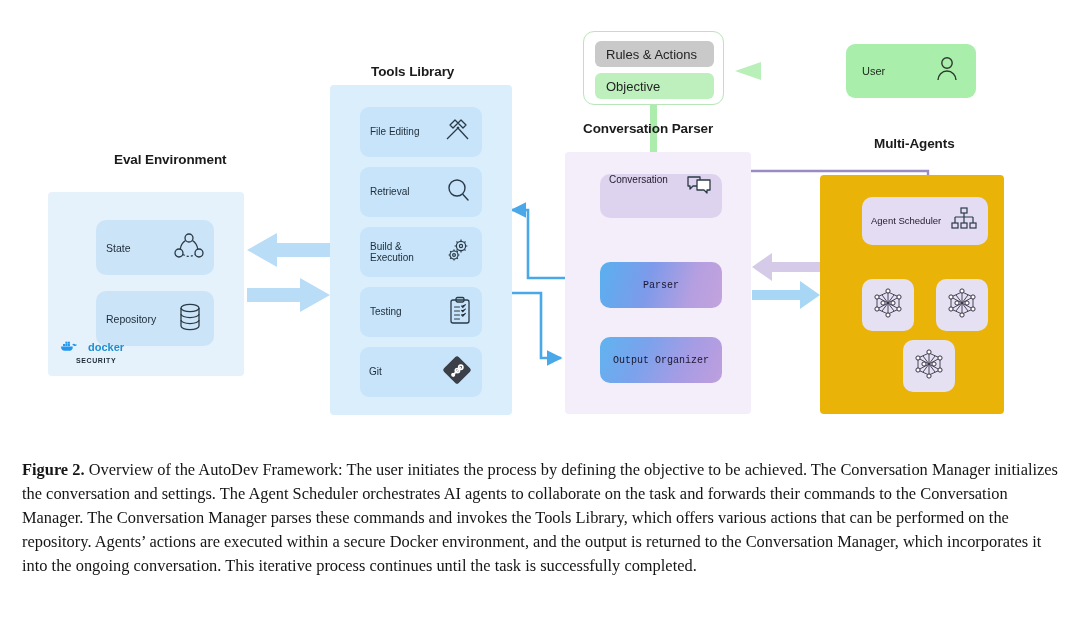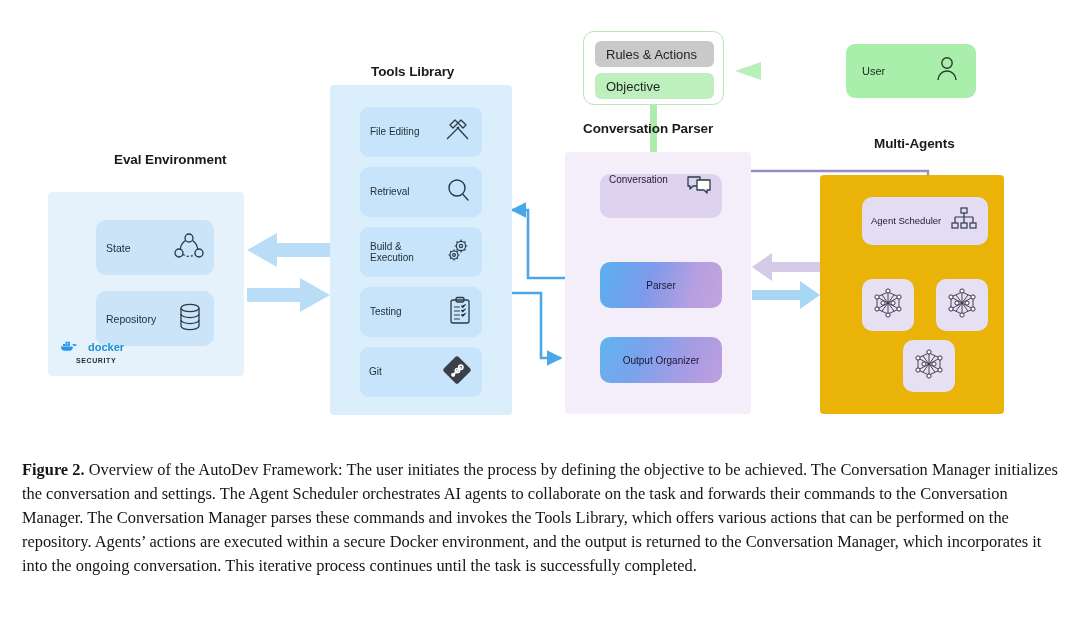--- a/index.html
+++ b/index.html
@@ -74,21 +74,21 @@
     position:absolute; left:35px; top:22px; width:122px; height:44px;
     background:#ddd3ee; border-radius:10px;
     display:flex; align-items:flex-start; padding:0 9px;
   }
   #conversation-box .lbl { font-size:10px; color:#262033; }
   #conversation-box .ico { margin-left:auto; }
   .grad-box {
     position:absolute; left:35px; width:122px; height:46px;
     border-radius:10px;
     background:linear-gradient(105deg,#59b0ef 0%, #7e9aea 40%, #b69fe0 75%, #c2a3dd 100%);
-    display:flex; align-items:center; justify-content:center;
+    display:flex; align-items:center; justify-content:center;font-family:Liberation Mono, monospace;
   }
   .grad-box .lbl { font-size:10px; color:#1c1630; }
   #parser-box { top:110px; }
   #output-box { top:185px;
     background:linear-gradient(115deg,#5fb4f0 0%, #7ba2ec 35%, #a89ce4 70%, #bf9fdd 100%); }
 
   
   #ma-panel { left:820px; top:175px; width:184px; height:239px; background:#eab308; }
   #agent-scheduler {
     position:absolute; left:42px; top:22px; width:126px; height:48px;

